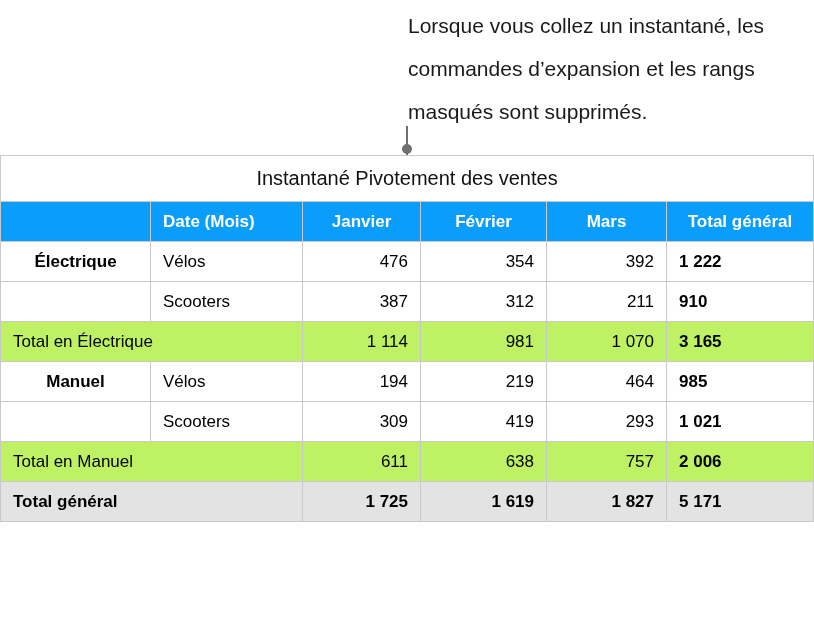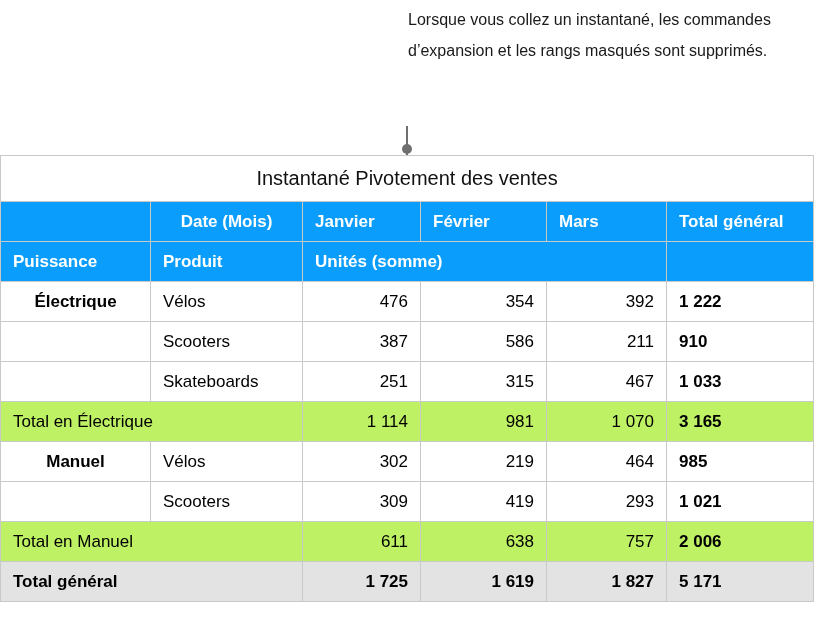--- a/index.html
+++ b/index.html
@@ -17,22 +17,22 @@
   }
 
   
   #callout {
     position: absolute;
     left: 408px;
     top: 4px;
     width: 400px;
   }
   #callout .callout-text {
-    font-size: 16px;
-    line-height: 31px;
+    font-size: 21px;
+    line-height: 43px;
     color: #1a1a1a;
     white-space: pre-line;
   }
   #leader {
     position: absolute;
     left: 406px;
     top: 126px;
     width: 2px;
     height: 32px;
     background: #6f6f6f;
@@ -78,24 +78,24 @@
   
   .hdr {
     background: #0b9dfb;
     color: #ffffff;
     font-weight: bold;
   }
   .hdr-blank {
     background: #0b9dfb;
   }
   .hdr-right {
+    text-align: left;
+  }
+  .hdr-left {
     text-align: center;
-  }
-  .hdr-left {
-    text-align: left;
   }
   
   .num {
     text-align: right;
     margin-left: 48px;
   }
   .bold {
     font-weight: bold;
   }
   .total-row td {
@@ -153,62 +153,48 @@
         <td class="title-cell" colspan="6">Instantané Pivotement des ventes</td>
       </tr>
       <tr>
         <td class="hdr hdr-blank"></td>
         <td class="hdr hdr-right">Date (Mois)</td>
         <td class="hdr hdr-left">Janvier</td>
         <td class="hdr hdr-left">Février</td>
         <td class="hdr hdr-left">Mars</td>
         <td class="hdr hdr-left">Total général</td>
       </tr>
-      <tr>
-        <td class="hdr hdr-left">Puissance</td>
-        <td class="hdr hdr-left">Produit</td>
-        <td class="hdr hdr-left" colspan="3">Unités (somme)</td>
-        <td class="hdr hdr-blank"></td>
-      </tr>
 
     <tr>
           <td class="cat">Électrique</td>
           <td class="prod">Vélos</td>
           <td class="num">476</td>
           <td class="num">354</td>
           <td class="num">392</td>
           <td class="grandcol">1 222</td>
         </tr>
         <tr>
           <td class="cat"></td>
           <td class="prod">Scooters</td>
           <td class="num">387</td>
-          <td class="num">586</td>
+          <td class="num">312</td>
           <td class="num">211</td>
           <td class="grandcol">910</td>
-        </tr>
-        <tr>
-          <td class="cat"></td>
-          <td class="prod">Skateboards</td>
-          <td class="num">251</td>
-          <td class="num">315</td>
-          <td class="num">467</td>
-          <td class="grandcol">1 033</td>
         </tr>
         <tr class="total-row">
           <td class="totlbl" colspan="2">Total en Électrique</td>
           <td class="num">1 114</td>
           <td class="num">981</td>
           <td class="num">1 070</td>
           <td class="grandcol grand">3 165</td>
         </tr>
         <tr>
           <td class="cat">Manuel</td>
           <td class="prod">Vélos</td>
-          <td class="num">302</td>
+          <td class="num">194</td>
           <td class="num">219</td>
           <td class="num">464</td>
           <td class="grandcol">985</td>
         </tr>
         <tr>
           <td class="cat"></td>
           <td class="prod">Scooters</td>
           <td class="num">309</td>
           <td class="num">419</td>
           <td class="num">293</td>

